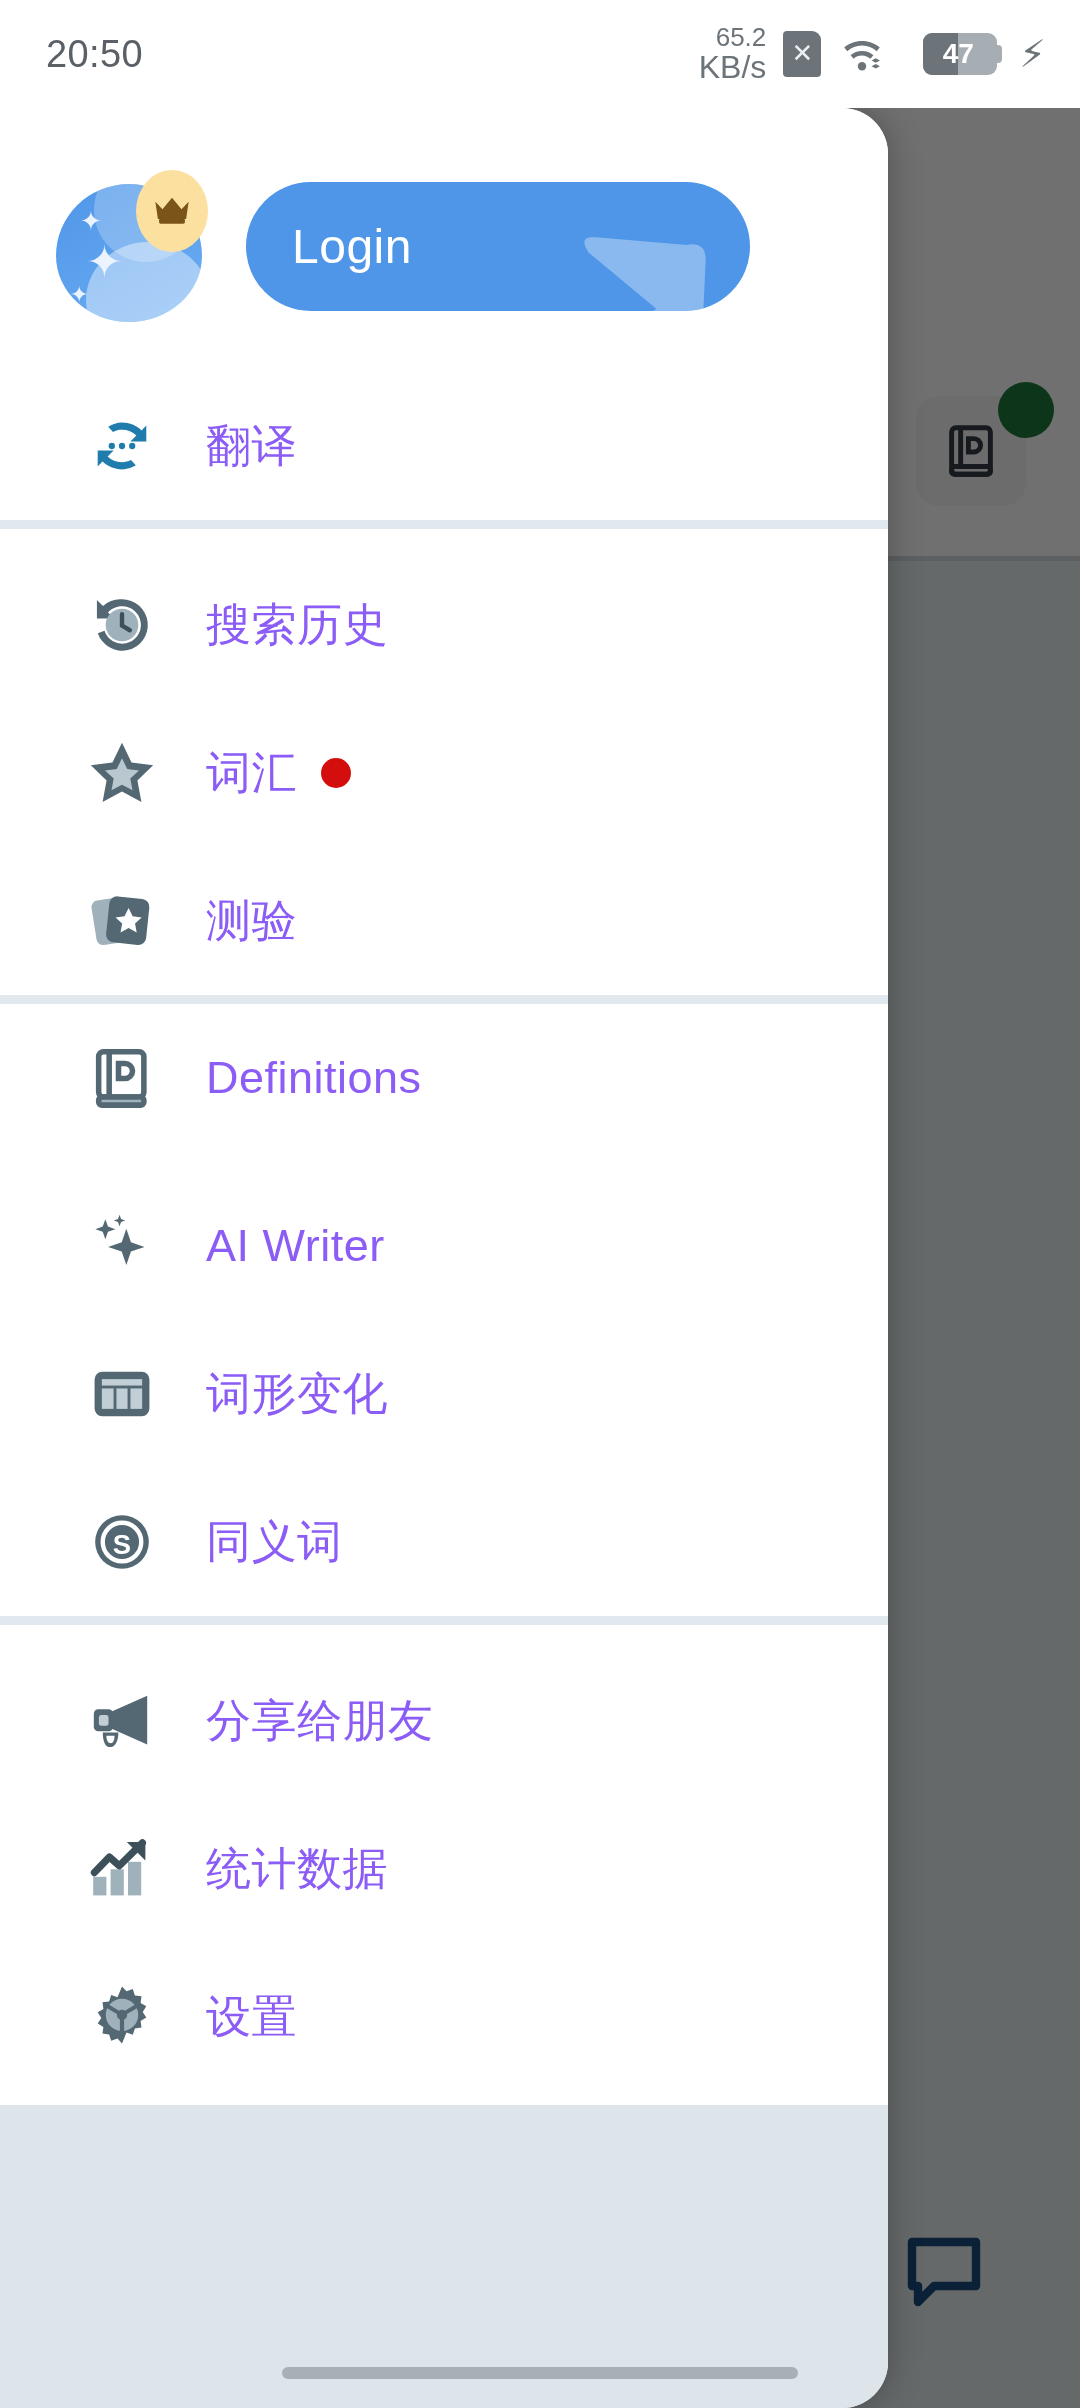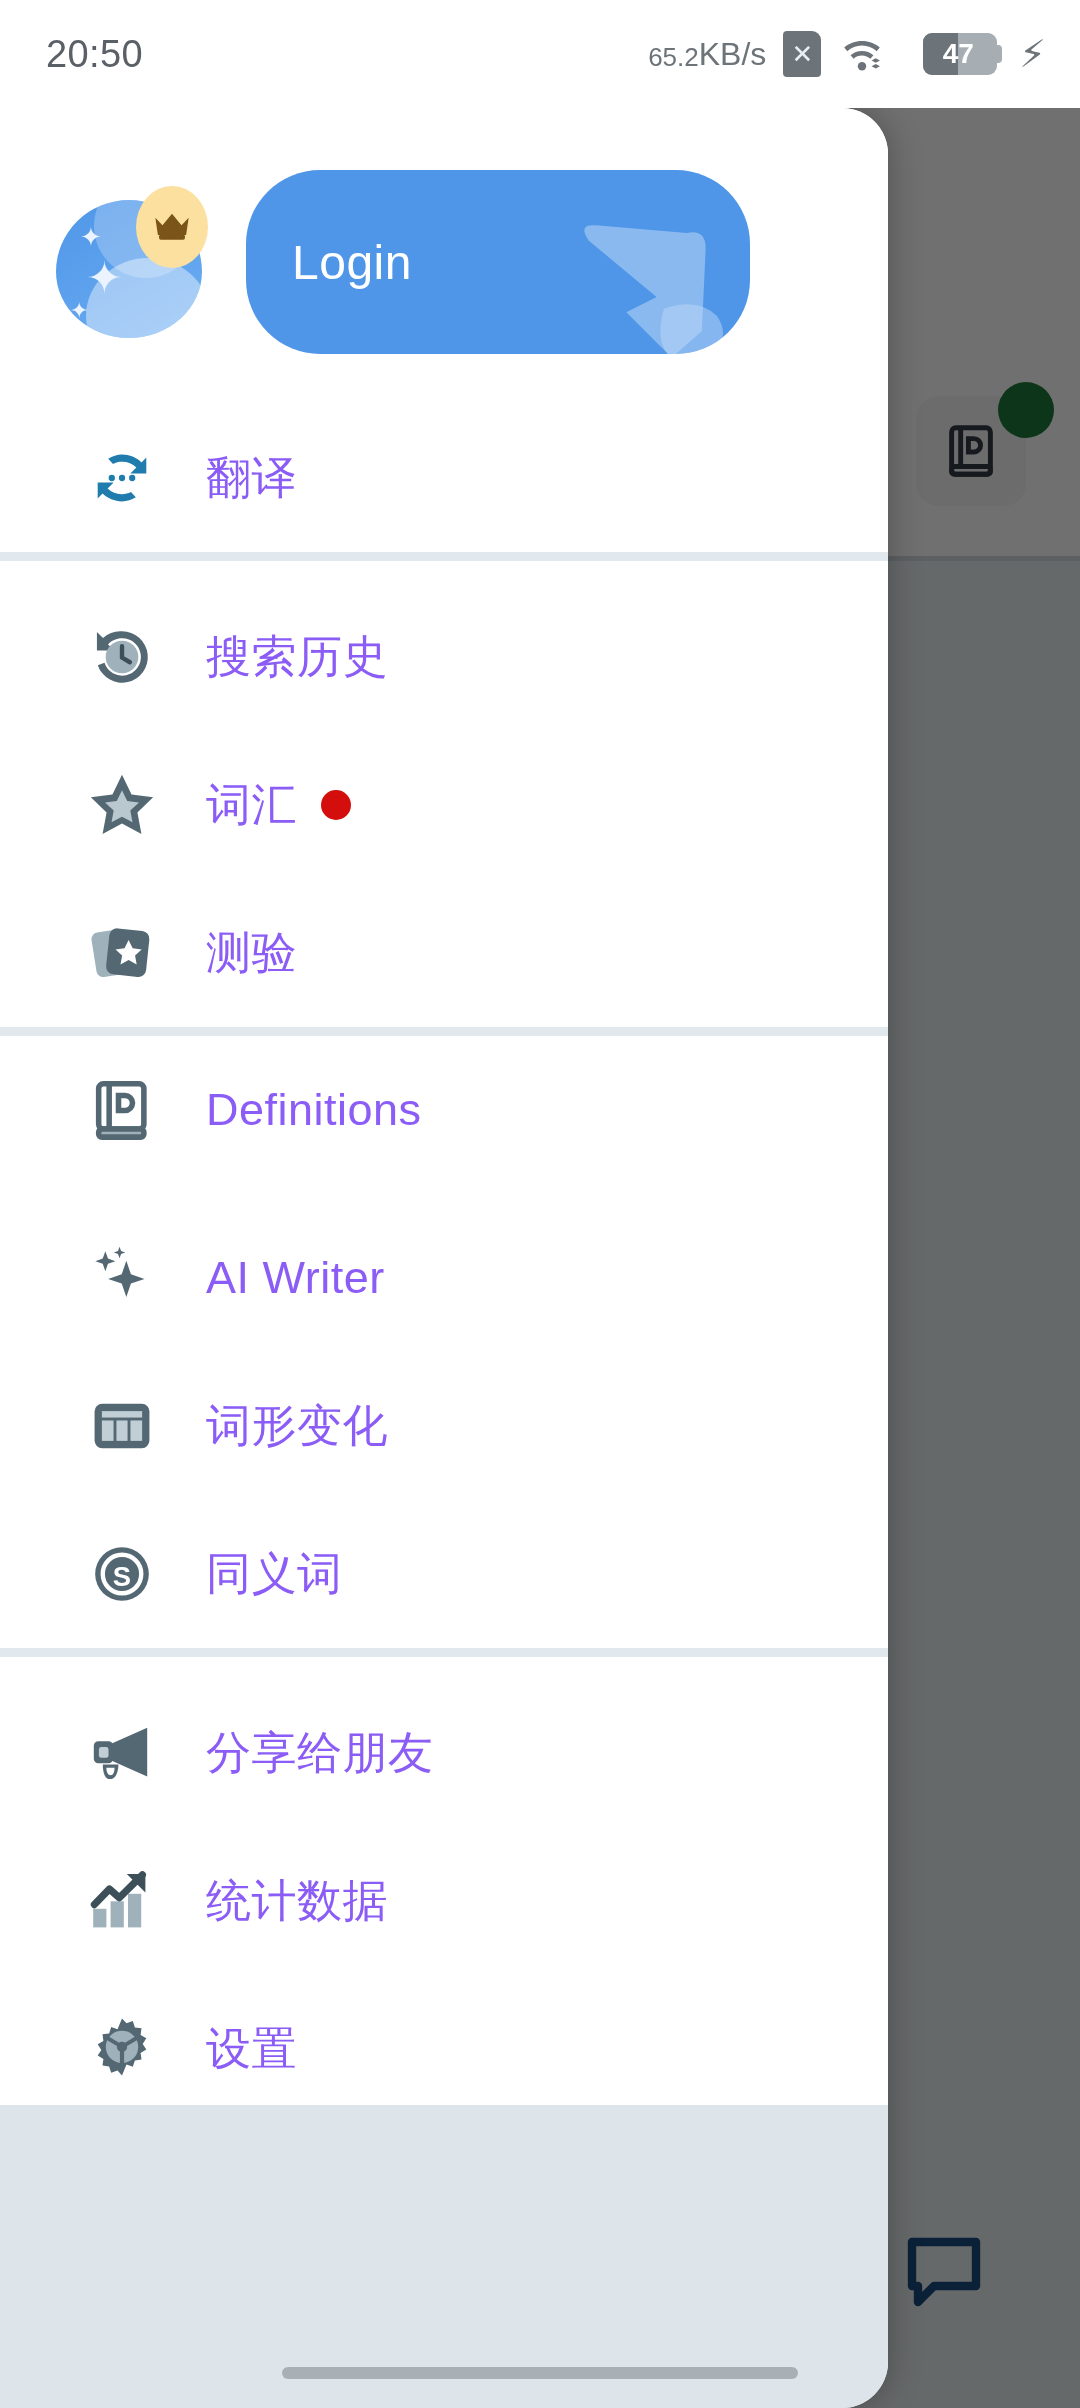--- a/index.html
+++ b/index.html
@@ -44,21 +44,21 @@
   
   .statusbar {
     position:absolute; left:0; top:0; width:1080px; height:108px;
     background:#ffffff; z-index:40;
     display:flex; align-items:center; justify-content:space-between;
     padding:0 34px 0 46px;
   }
   .clock { font-size:38px; color:#5a6066; letter-spacing:0.4px; }
   .sb-right { display:flex; align-items:center; gap:17px; }
   .netspeed {
-    display:flex; align-items:flex-end;
+    display:flex; flex-direction:column; align-items:flex-end;
     line-height:1.02; color:#6d7479;
   }
   .netspeed .v { font-size:26px; }
   .netspeed .u { font-size:32px; }
   .simx {
     width:38px; height:46px; background:#6d7479;
     border-radius:4px 9px 4px 4px;
     display:flex; align-items:center; justify-content:center;
     color:#eaeff3; font-size:26px; font-weight:bold;
   }
@@ -110,21 +110,21 @@
     border-radius:50%; background:rgba(255,255,255,0.24);
   }
   .av-spark { position:absolute; color:#eaf3fe; line-height:1; }
   .crown-badge {
     position:absolute; right:-4px; top:0; width:72px; height:82px;
     border-radius:50%; background:#fbe0a0;
     display:flex; align-items:center; justify-content:center;
   }
   .login-btn {
     flex:none; position:relative;
-    width:504px; height:184px; border-radius:74px;
+    width:504px; height:129px; border-radius:74px;
     background:#4f96e8; overflow:hidden;
     display:flex; align-items:center;
     cursor:pointer;
   }
   .login-text {
     position:relative; z-index:2;
     color:#ffffff; font-size:48px; padding-left:46px; letter-spacing:0.5px;
   }
   .hand {
     position:absolute; right:6px; top:44px; width:190px; height:170px;

